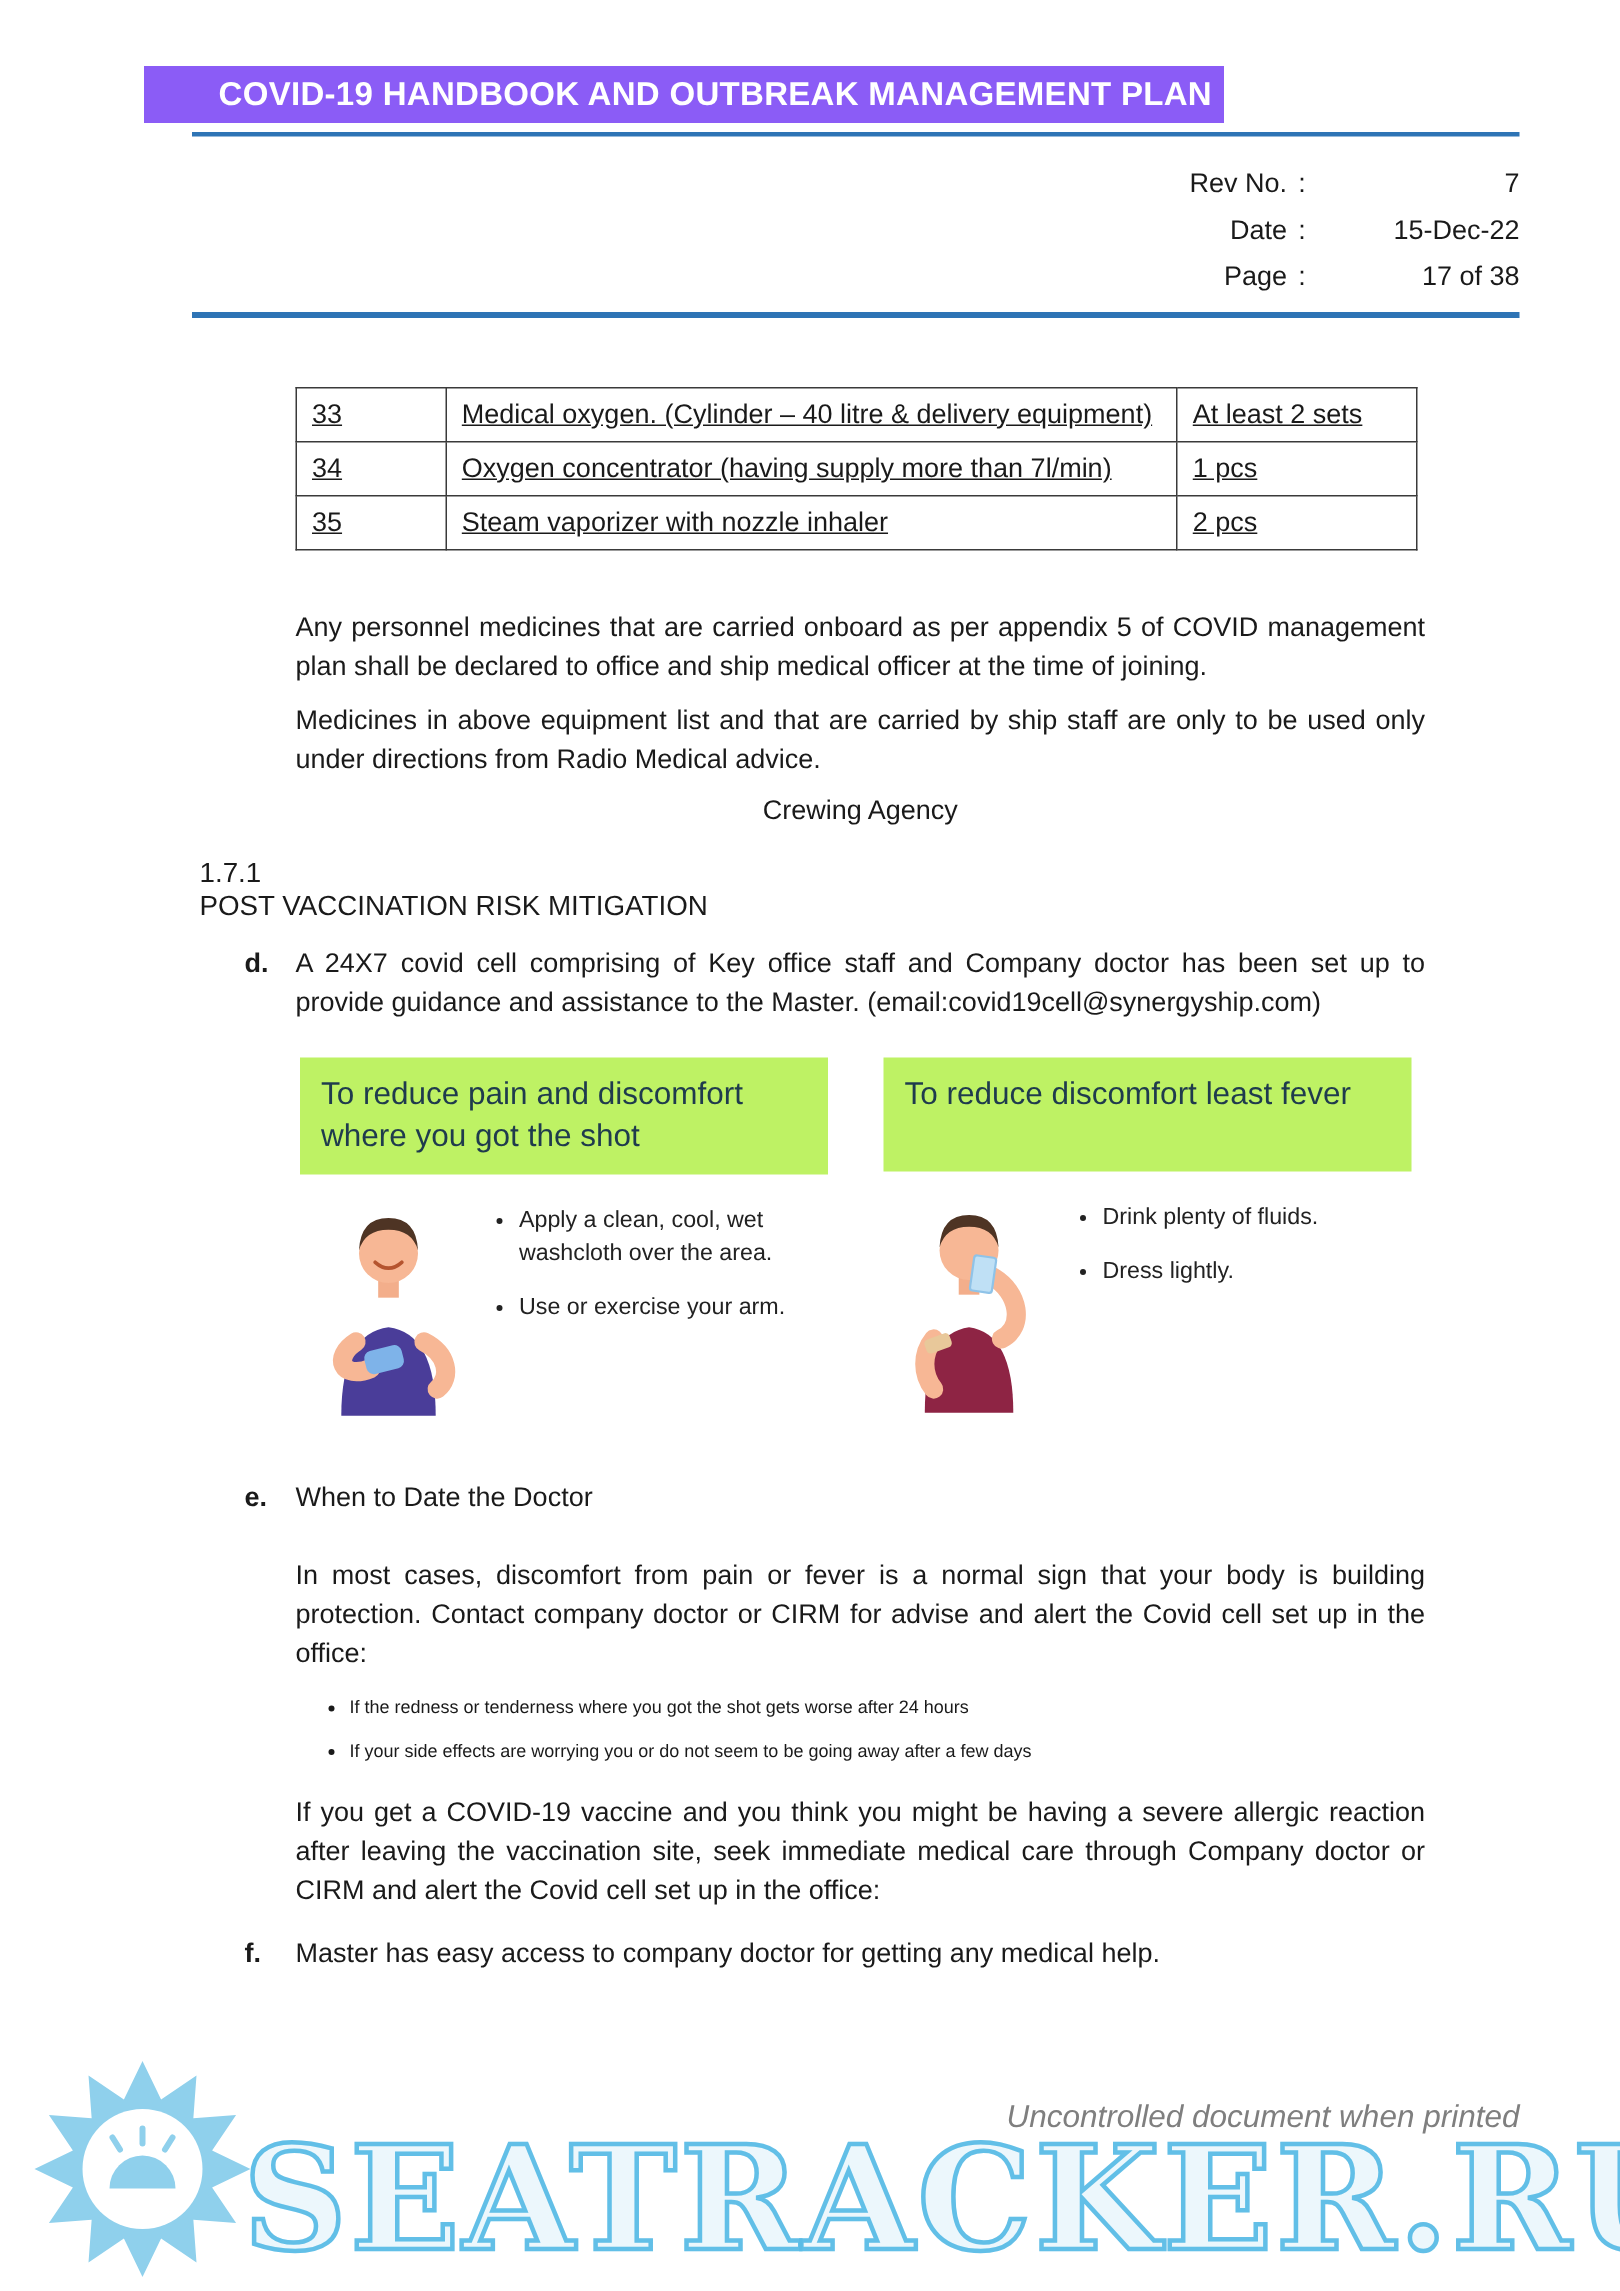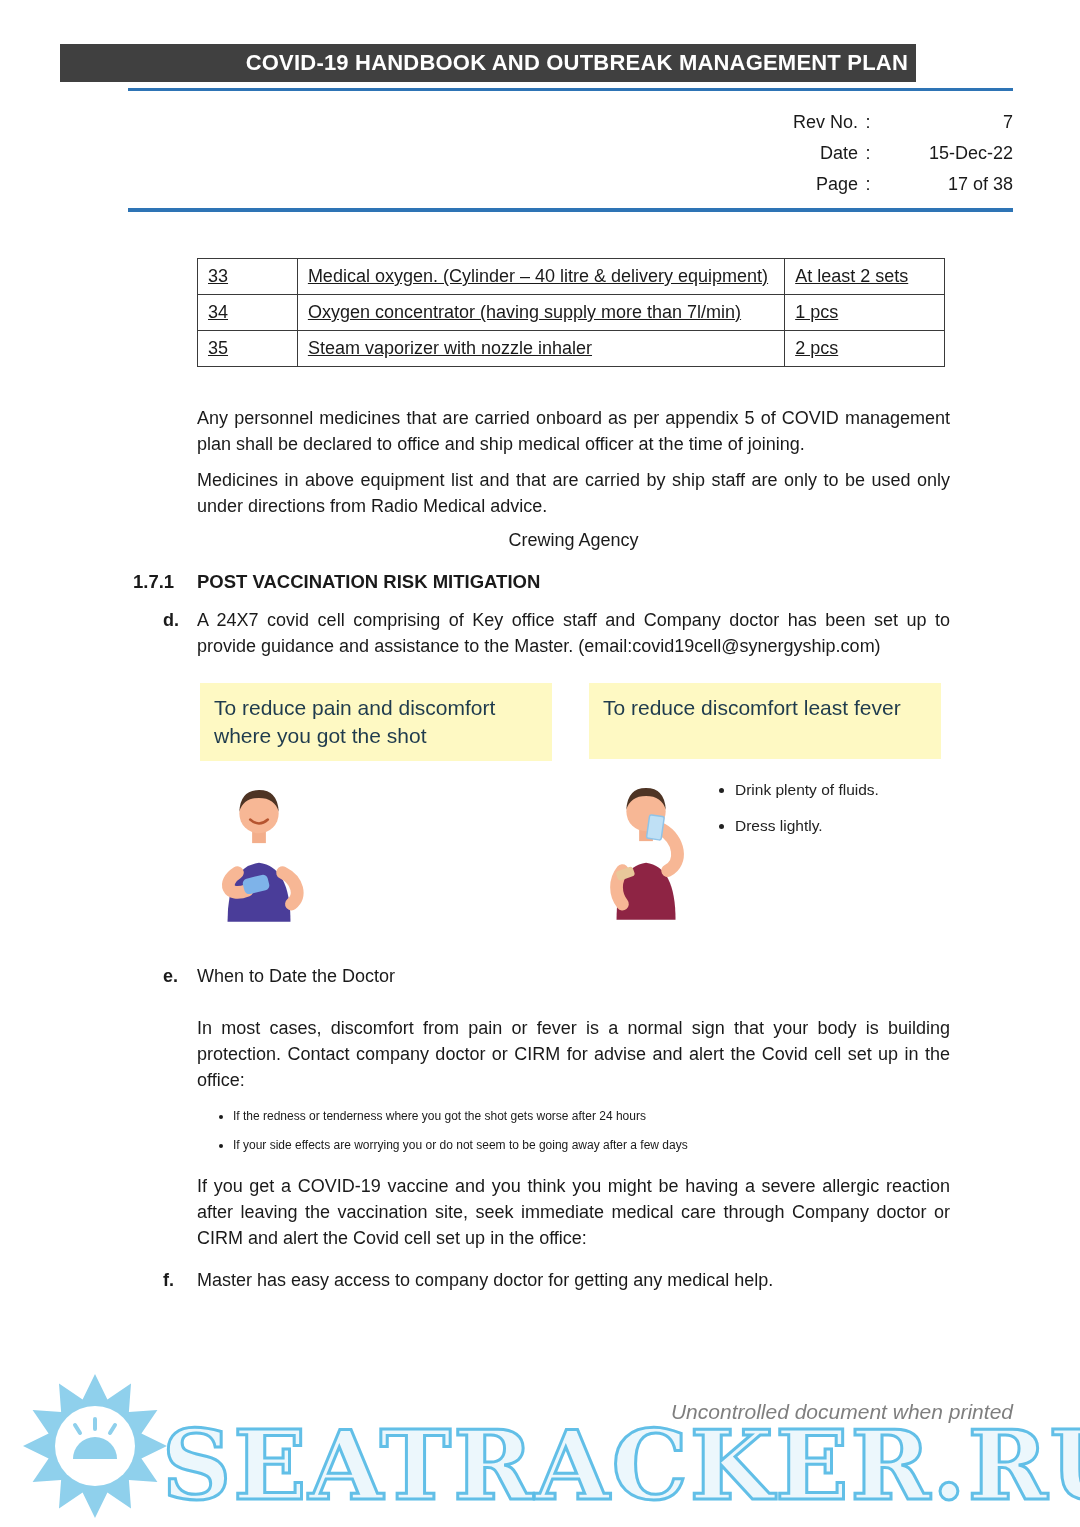--- a/index.html
+++ b/index.html
@@ -9,22 +9,22 @@
     width:1080px; height:1527px;
     margin:0 auto;
     background:#ffffff;
     font-family:"Liberation Sans", sans-serif;
     color:#1a1a1a;
     overflow:hidden;
     padding-top:44px;
   }
   
   .header-bar {
-    margin-left:60px; width:856px; height:38px;
-    background:#404040;
+    margin-left:96px; width:720px; height:38px;
+    background:#8b5cf6;
     display:flex; align-items:center; justify-content:flex-end;
     padding-right:8px;
   }
   .header-bar .title {
     color:#ffffff; font-weight:bold; font-size:22px; letter-spacing:0.2px;
     white-space:nowrap;
   }
   .rule { margin-left:128px; width:885px; background:#2E74B5; }
   .rule-under-bar { height:3px; margin-top:6px; }
   .rule-section { height:4px; margin-top:8px; }
@@ -47,32 +47,32 @@
   td.col-qty { width:160px; }
   
   .para {
     margin-left:197px; width:753px;
     font-size:18px; line-height:26px; text-align:justify;
   }
   .p1 { margin-top:38px; }
   .p2 { margin-top:10px; }
   .crewing { margin-top:8px; text-align:center; }
   
-  .section-heading { margin:18px 0 0 133px; display:flex; font-weight:bold; font-size:18.5px; }
+  .section-heading { margin:18px 0 0 133px; display:flex; font-weight:normal; font-size:18.5px;flex-direction:column; }
   .sec-num { width:64px; flex-shrink:0; }
   
   .item { margin:14px 67px 0 163px; display:flex; font-size:18px; line-height:26px; }
   .item-label { width:34px; flex-shrink:0; font-weight:bold; }
   .item-text { flex:1; }
   .item-d .item-text { text-align:justify; width:753px; max-width:753px; }
   
   .cards { margin:24px 0 0 200px; display:flex; gap:37px; }
   .card { width:352px; }
   .card-header {
-    background:#fef9c3; color:#1F3B4D;
+    background:#bef264; color:#1F3B4D;
     min-height:76px; padding:11px 14px;
     font-size:21px; line-height:28px;
   }
   .card-body { display:flex; gap:6px; padding-top:14px; }
   .illus { width:118px; height:150px; flex-shrink:0; }
   .card-bullets { margin-top:6px; padding-left:22px; font-size:15.5px; line-height:22px; color:#222; }
   .card-bullets li { margin-bottom:14px; }
   
   .item-e { margin-top:38px; }
   .intro-para { margin-top:26px; }
@@ -172,20 +172,24 @@
         <svg class="illus" viewBox="0 0 120 150">
           <path d="M28 148 Q28 92 60 88 Q92 92 92 148 Z" fill="#4A3D99"></path>
           <rect x="53" y="54" width="14" height="14" fill="#F3AE8B"></rect>
           <circle cx="60" cy="38" r="20" fill="#F7B795"></circle>
           <path d="M40 36 Q41 14 60 14 Q79 14 80 36 Q76 22 60 22 Q44 22 40 36 Z" fill="#4E3424"></path>
           <path d="M51 44 Q60 52 69 44" stroke="#B5542F" stroke-width="2.5" fill="none" stroke-linecap="round"></path>
           <path d="M84 98 C 100 106, 103 122, 93 130" stroke="#F7B795" stroke-width="13" fill="none" stroke-linecap="round"></path>
           <path d="M38 98 C 22 108, 28 124, 48 116" stroke="#F7B795" stroke-width="13" fill="none" stroke-linecap="round"></path>
           <rect x="44" y="102" width="26" height="16" rx="5" fill="#7EB3E9" transform="rotate(-14 57 110)"></rect>
         </svg>
+        <ul class="card-bullets">
+          <li>Apply a clean, cool, wet washcloth over the area.</li>
+          <li>Use or exercise your arm.</li>
+        </ul>
       </div>
     </div>
 
     <div class="card">
       <div class="card-header">To reduce discomfort least fever</div>
       <div class="card-body">
         <svg class="illus" viewBox="0 0 120 150">
           <path d="M28 148 Q28 94 58 90 Q88 94 88 148 Z" fill="#8E2444"></path>
           <rect x="51" y="54" width="14" height="14" fill="#F3AE8B"></rect>
           <circle cx="58" cy="38" r="20" fill="#F7B795"></circle>

